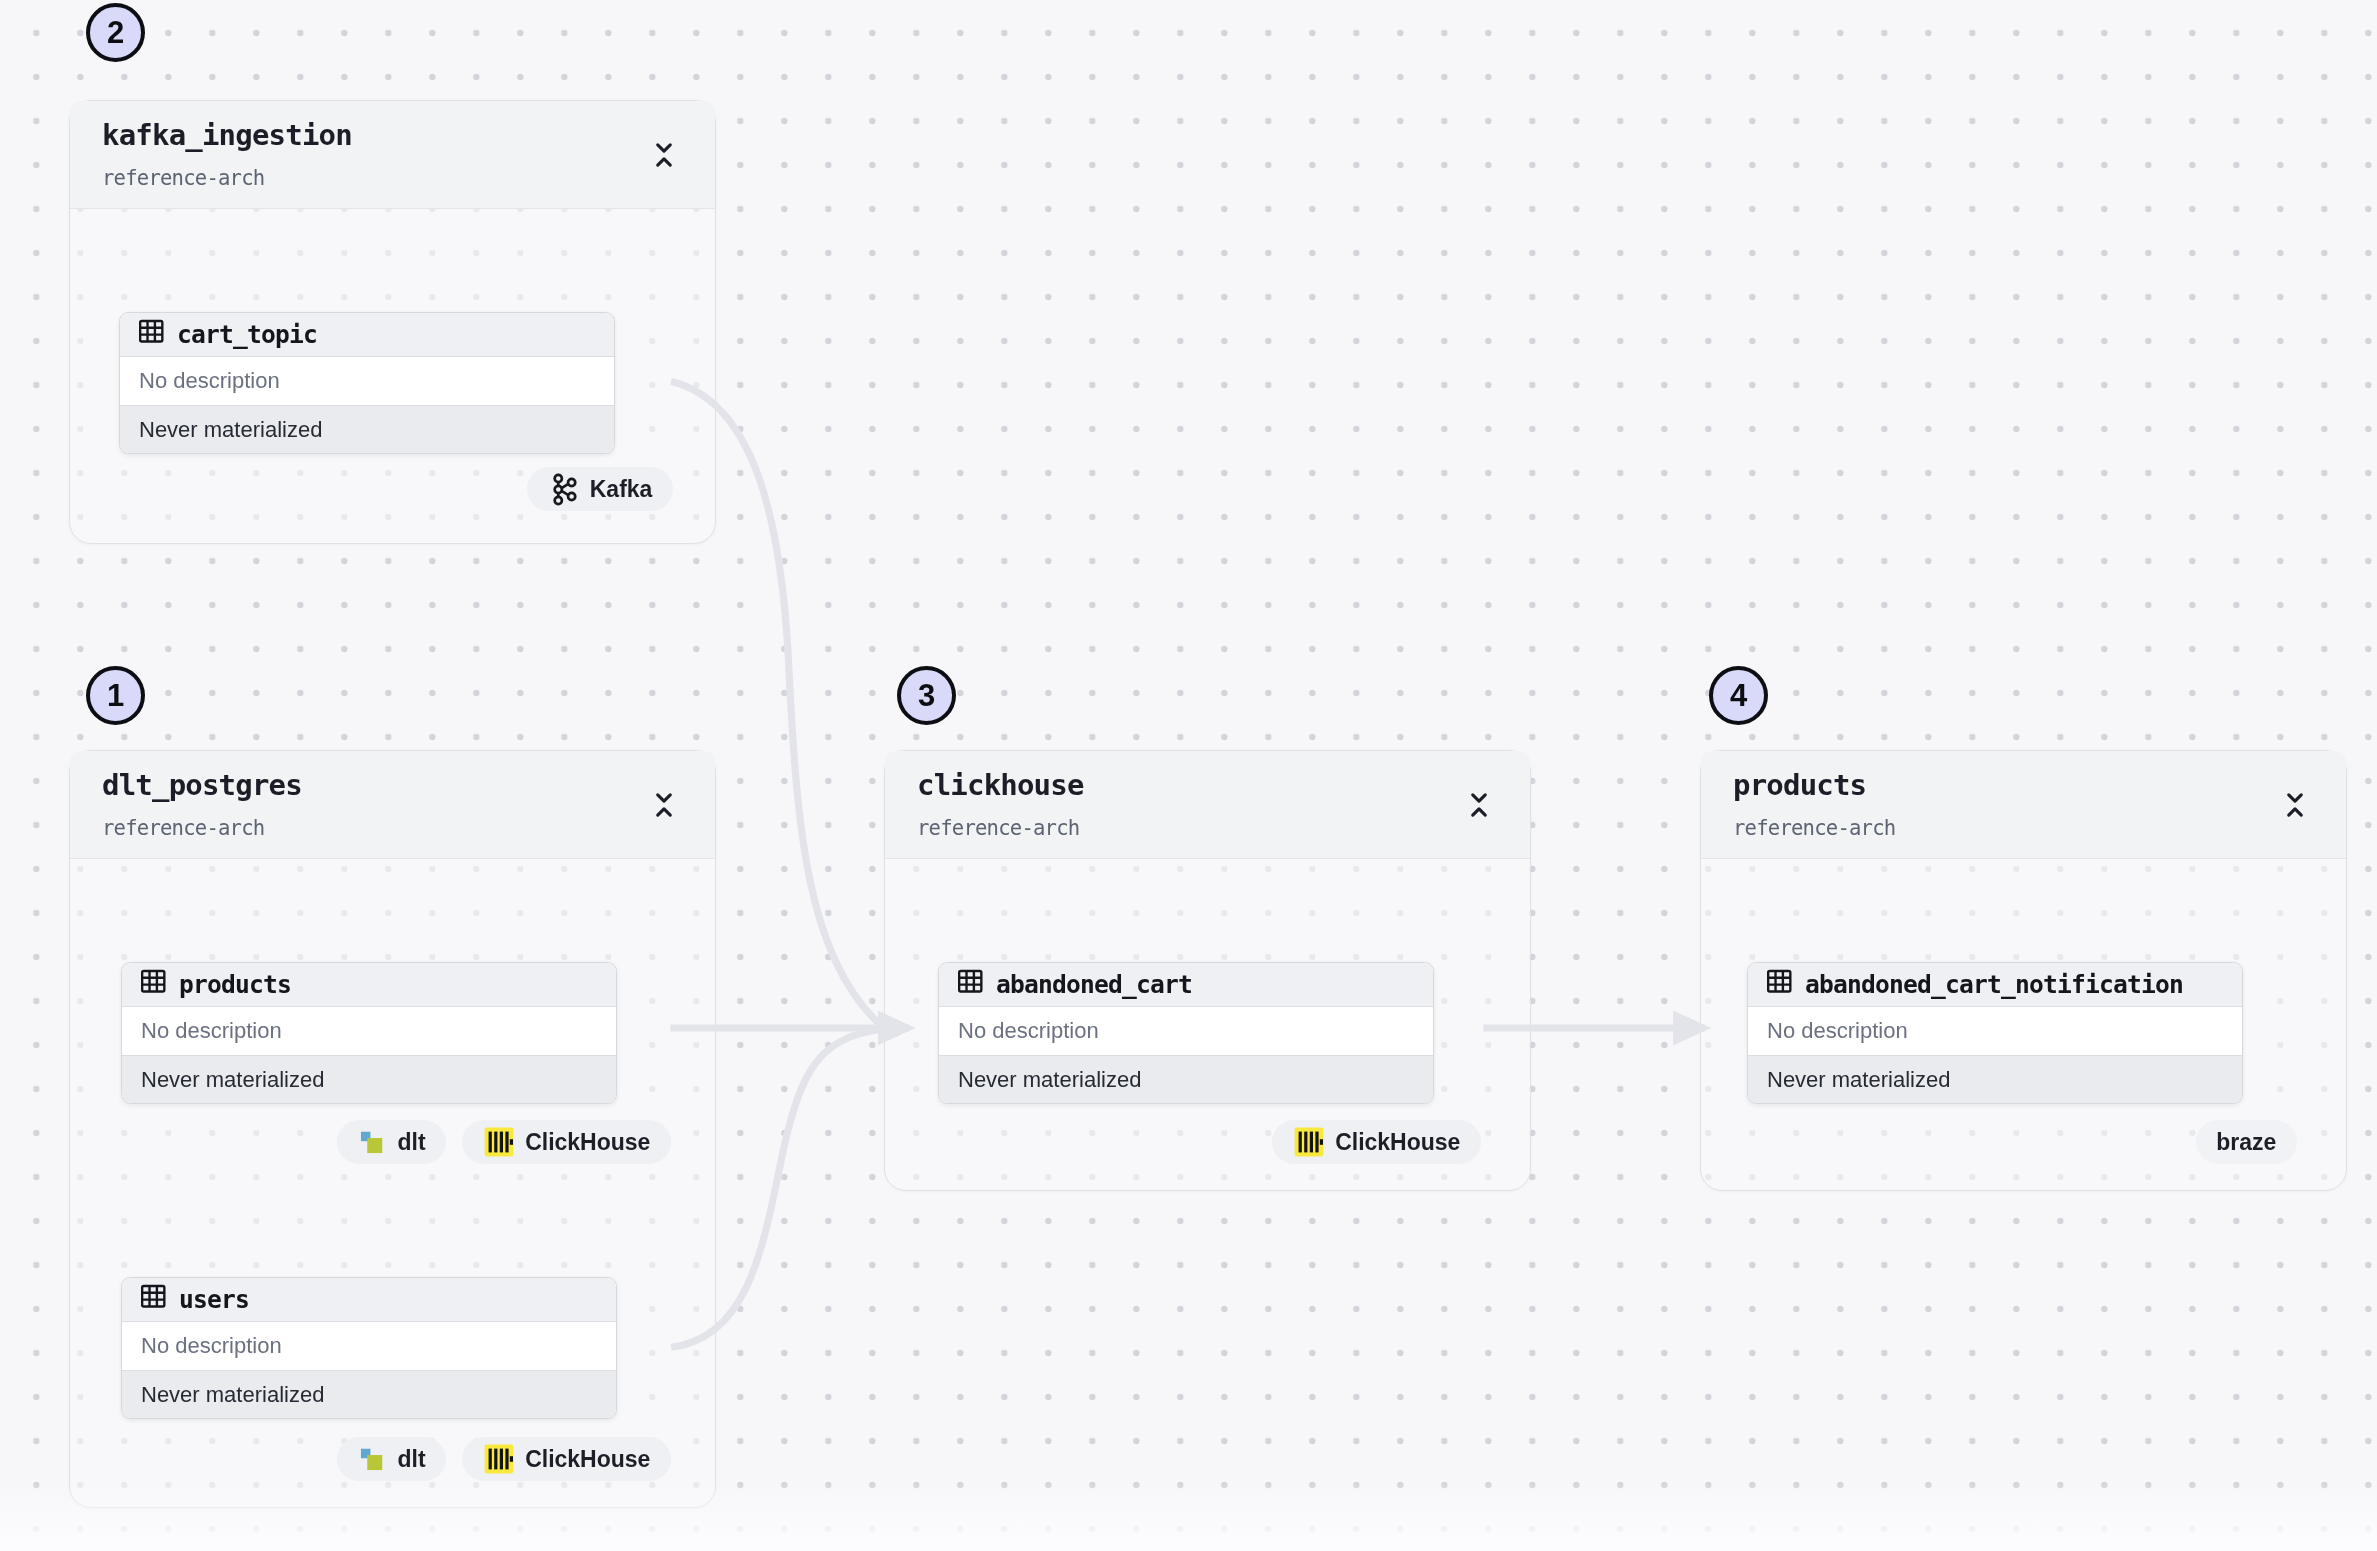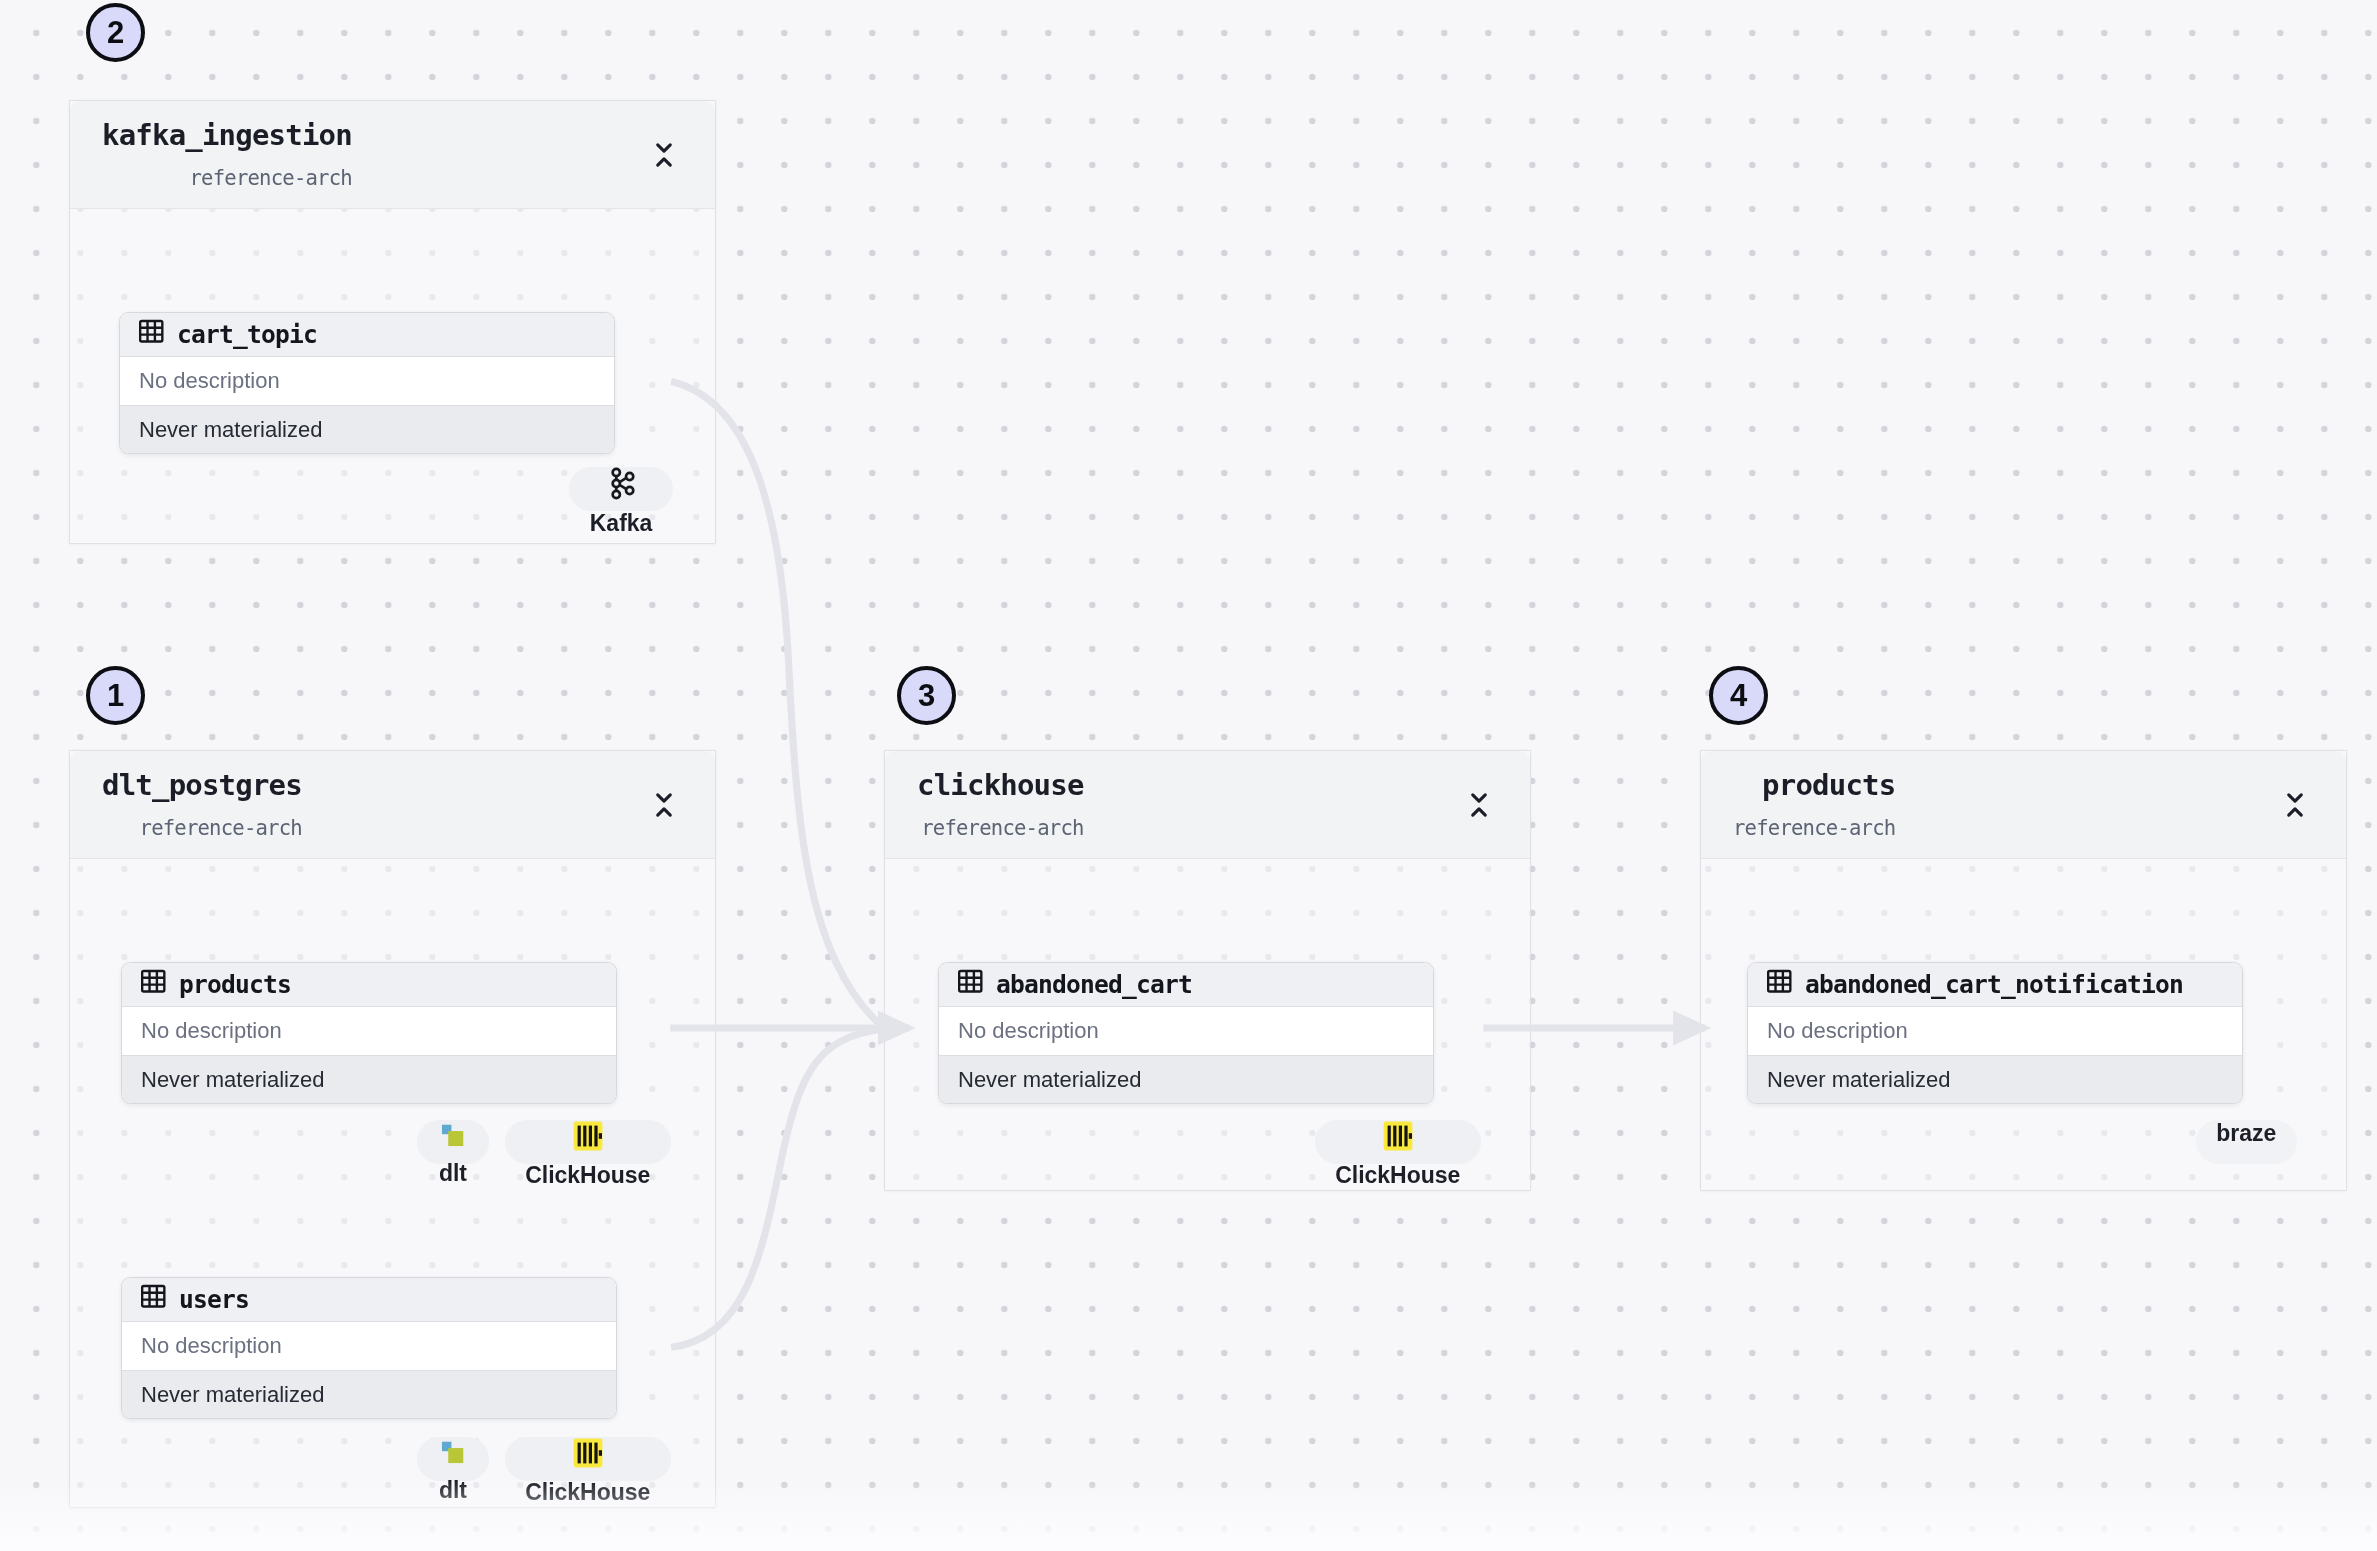--- a/index.html
+++ b/index.html
@@ -19,25 +19,24 @@
   }
   .bottom-fade {
     position:absolute; left:0; right:0; bottom:0; height:71px;
     background:linear-gradient(to bottom, rgba(252,252,254,0) 0%, rgba(252,252,254,.85) 75%, #fcfcfe 100%);
     z-index:4;
   }
   
   .group {
     position:absolute;
     border:1.6px solid #dfe1e6;
-    border-radius:1px;
+    border-radius:22px;
     background:rgba(249,249,251,0.55);
     box-shadow:0 0.8px 3.2px rgba(20,22,30,0.04);
     z-index:1;
-    text-align:right;
   }
   .group-header {
     position:absolute; left:0; right:0; top:0; height:108px;
     background:#f2f3f5;
     border-bottom:1.6px solid #e3e5e9;
     border-radius:11px 11px 0 0;
     display:flex; align-items:center; justify-content:space-between;
     padding:0 32px 0 32px;
   }
   .group-title {
@@ -77,21 +76,21 @@
     font-size:22px; color:#262a33;
   }
   
   .tag-row {
     position:absolute; display:flex; gap:16px; justify-content:flex-end;
     z-index:3;
   }
   .tag {
     height:44px; border-radius:22px; background:#eff0f3;
     display:flex; align-items:center; gap:10.3px; padding:0 20.6px;
-    font-size:23px; font-weight:bold; color:#1c1f27;flex-direction:column;
+    font-size:23px; font-weight:bold; color:#1c1f27;
   }
   .tag .tag-icon { display:flex; align-items:center; }
   
   .num-badge {
     position:absolute; width:59px; height:59px; border-radius:50%;
     background:#d9dafa; border:4px solid #0d0e14;
     display:flex; align-items:center; justify-content:center;
     font-size:31px; font-weight:bold; color:#0d0e14; z-index:6;
   }
   

